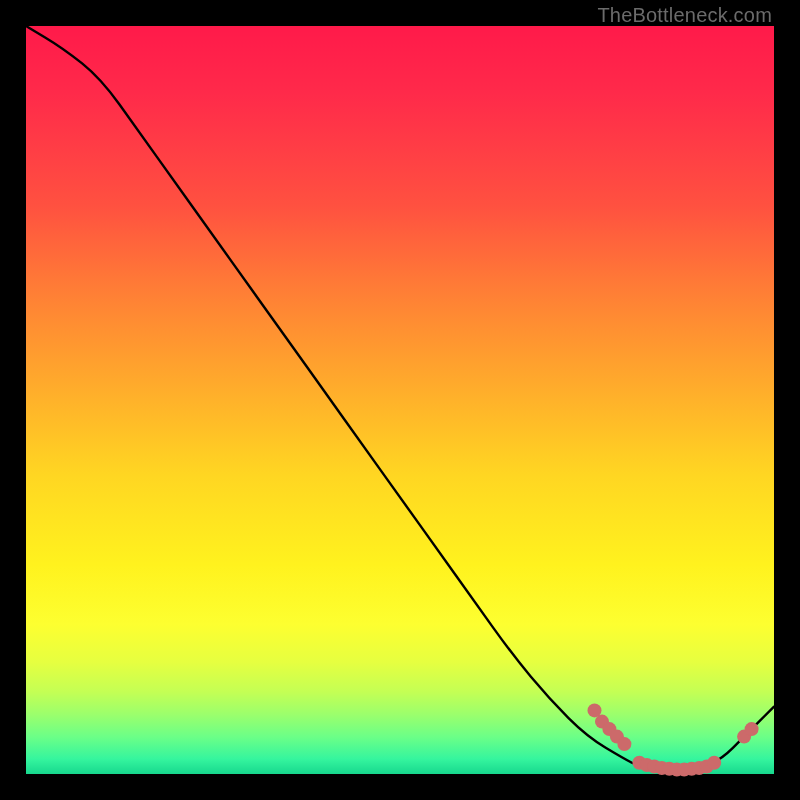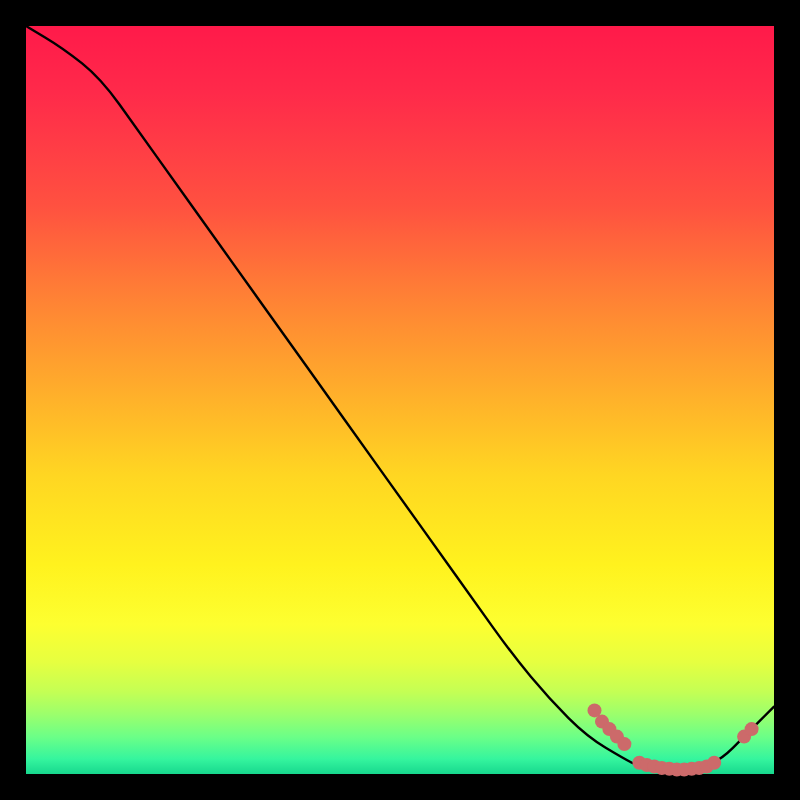--- a/index.html
+++ b/index.html
@@ -56,20 +56,21 @@
     color: #6b6b6b;
     font-size: 20px;
     letter-spacing: 0.2px;
     user-select: none;
   }
 </style>
 </head>
 <body>
 
 <div class="frame">
+  <div class="watermark">TheBottleneck.com</div>
 
   <div class="plot">
     <svg class="curve" viewBox="0 0 748 748" preserveAspectRatio="none">
       <path id="curve-path" fill="none" stroke="#000000" stroke-width="2.4" stroke-linecap="round" stroke-linejoin="round" d="M 0.0 0.0 Q 0.0 0.0 18.7 11.2 Q 37.4 22.4 56.1 37.4 Q 74.8 52.4 93.5 78.5 Q 112.2 104.7 130.9 130.9 Q 149.6 157.1 168.3 183.3 Q 187.0 209.4 205.7 235.6 Q 224.4 261.8 243.1 288.0 Q 261.8 314.2 280.5 340.3 Q 299.2 366.5 317.9 392.7 Q 336.6 418.9 355.3 445.1 Q 374.0 471.2 392.7 497.4 Q 411.4 523.6 430.1 549.8 Q 448.8 576.0 467.5 602.1 Q 486.2 628.3 504.9 650.8 Q 523.6 673.2 542.3 691.9 Q 561.0 710.6 579.7 721.8 Q 598.4 733.0 605.9 736.8 Q 613.4 740.5 624.6 742.4 Q 635.8 744.3 647.0 744.3 Q 658.2 744.3 665.7 743.5 Q 673.2 742.8 684.4 737.9 Q 695.6 733.0 706.9 721.8 Q 718.1 710.6 733.0 695.6 L 748.0 680.7"></path>
       <g id="dots-group">
           <circle cx="568.5" cy="684.4" r="7" fill="#cc6a6a"></circle>
           <circle cx="576.0" cy="695.6" r="7" fill="#cc6a6a"></circle>
           <circle cx="583.4" cy="703.1" r="7" fill="#cc6a6a"></circle>
           <circle cx="590.9" cy="710.6" r="7" fill="#cc6a6a"></circle>
           <circle cx="598.4" cy="718.1" r="7" fill="#cc6a6a"></circle>

